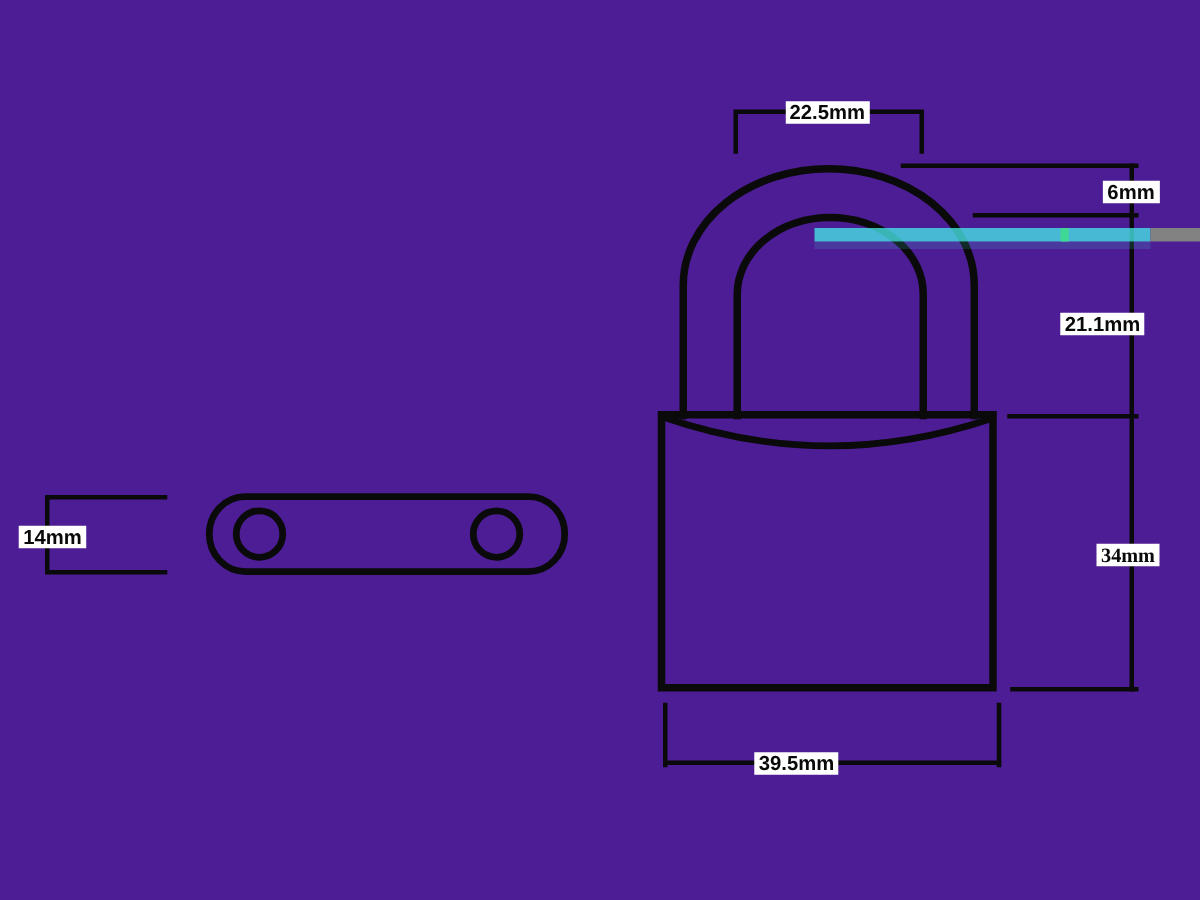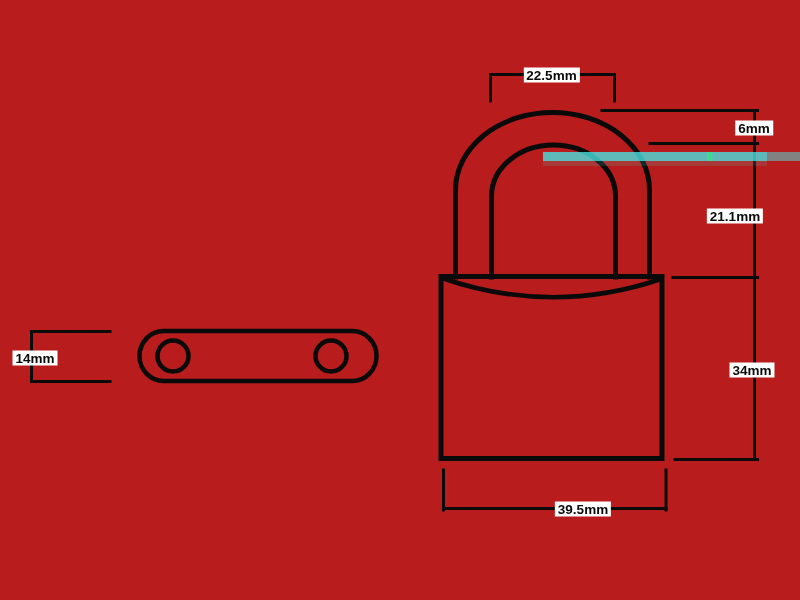--- a/index.html
+++ b/index.html
@@ -5,21 +5,21 @@
   html, body {
     margin: 0;
     padding: 0;
     background: #ffffff;
     font-family: "Liberation Sans", sans-serif;
   }
   #canvas {
     position: relative;
     width: 800px;
     height: 600px;
-    background: #b91c1c;
+    background: #4c1d95;
     overflow: hidden;
   }
   #lineart {
     position: absolute;
     left: 0;
     top: 0;
   }
   .dim-label {
     position: absolute;
     transform: translate(-50%, -50%);
@@ -73,19 +73,19 @@
       <rect x="767" y="152" width="33" height="9" fill="#828282"></rect>
     </g>
   </svg>
 
   <div class="dim-label" style="left:551.5px; top:74.5px;">22.5mm</div>
 
   <div class="dim-label" style="left:754px; top:127.5px;text-align:center;">6mm</div>
 
   <div class="dim-label" style="left:735px; top:215.5px;">21.1mm</div>
 
-  <div class="dim-label" style="left:752px; top:369.5px;">34mm</div>
+  <div class="dim-label" style="left:752px; top:369.5px;font-family:Liberation Serif, serif;">34mm</div>
 
-  <div class="dim-label" style="left:583px; top:508.5px;">39.5mm</div>
+  <div class="dim-label" style="left:531px; top:508.5px;">39.5mm</div>
 
   <div class="dim-label" style="left:35px; top:357.5px;">14mm</div>
 
 </div>
 
 </body></html>

